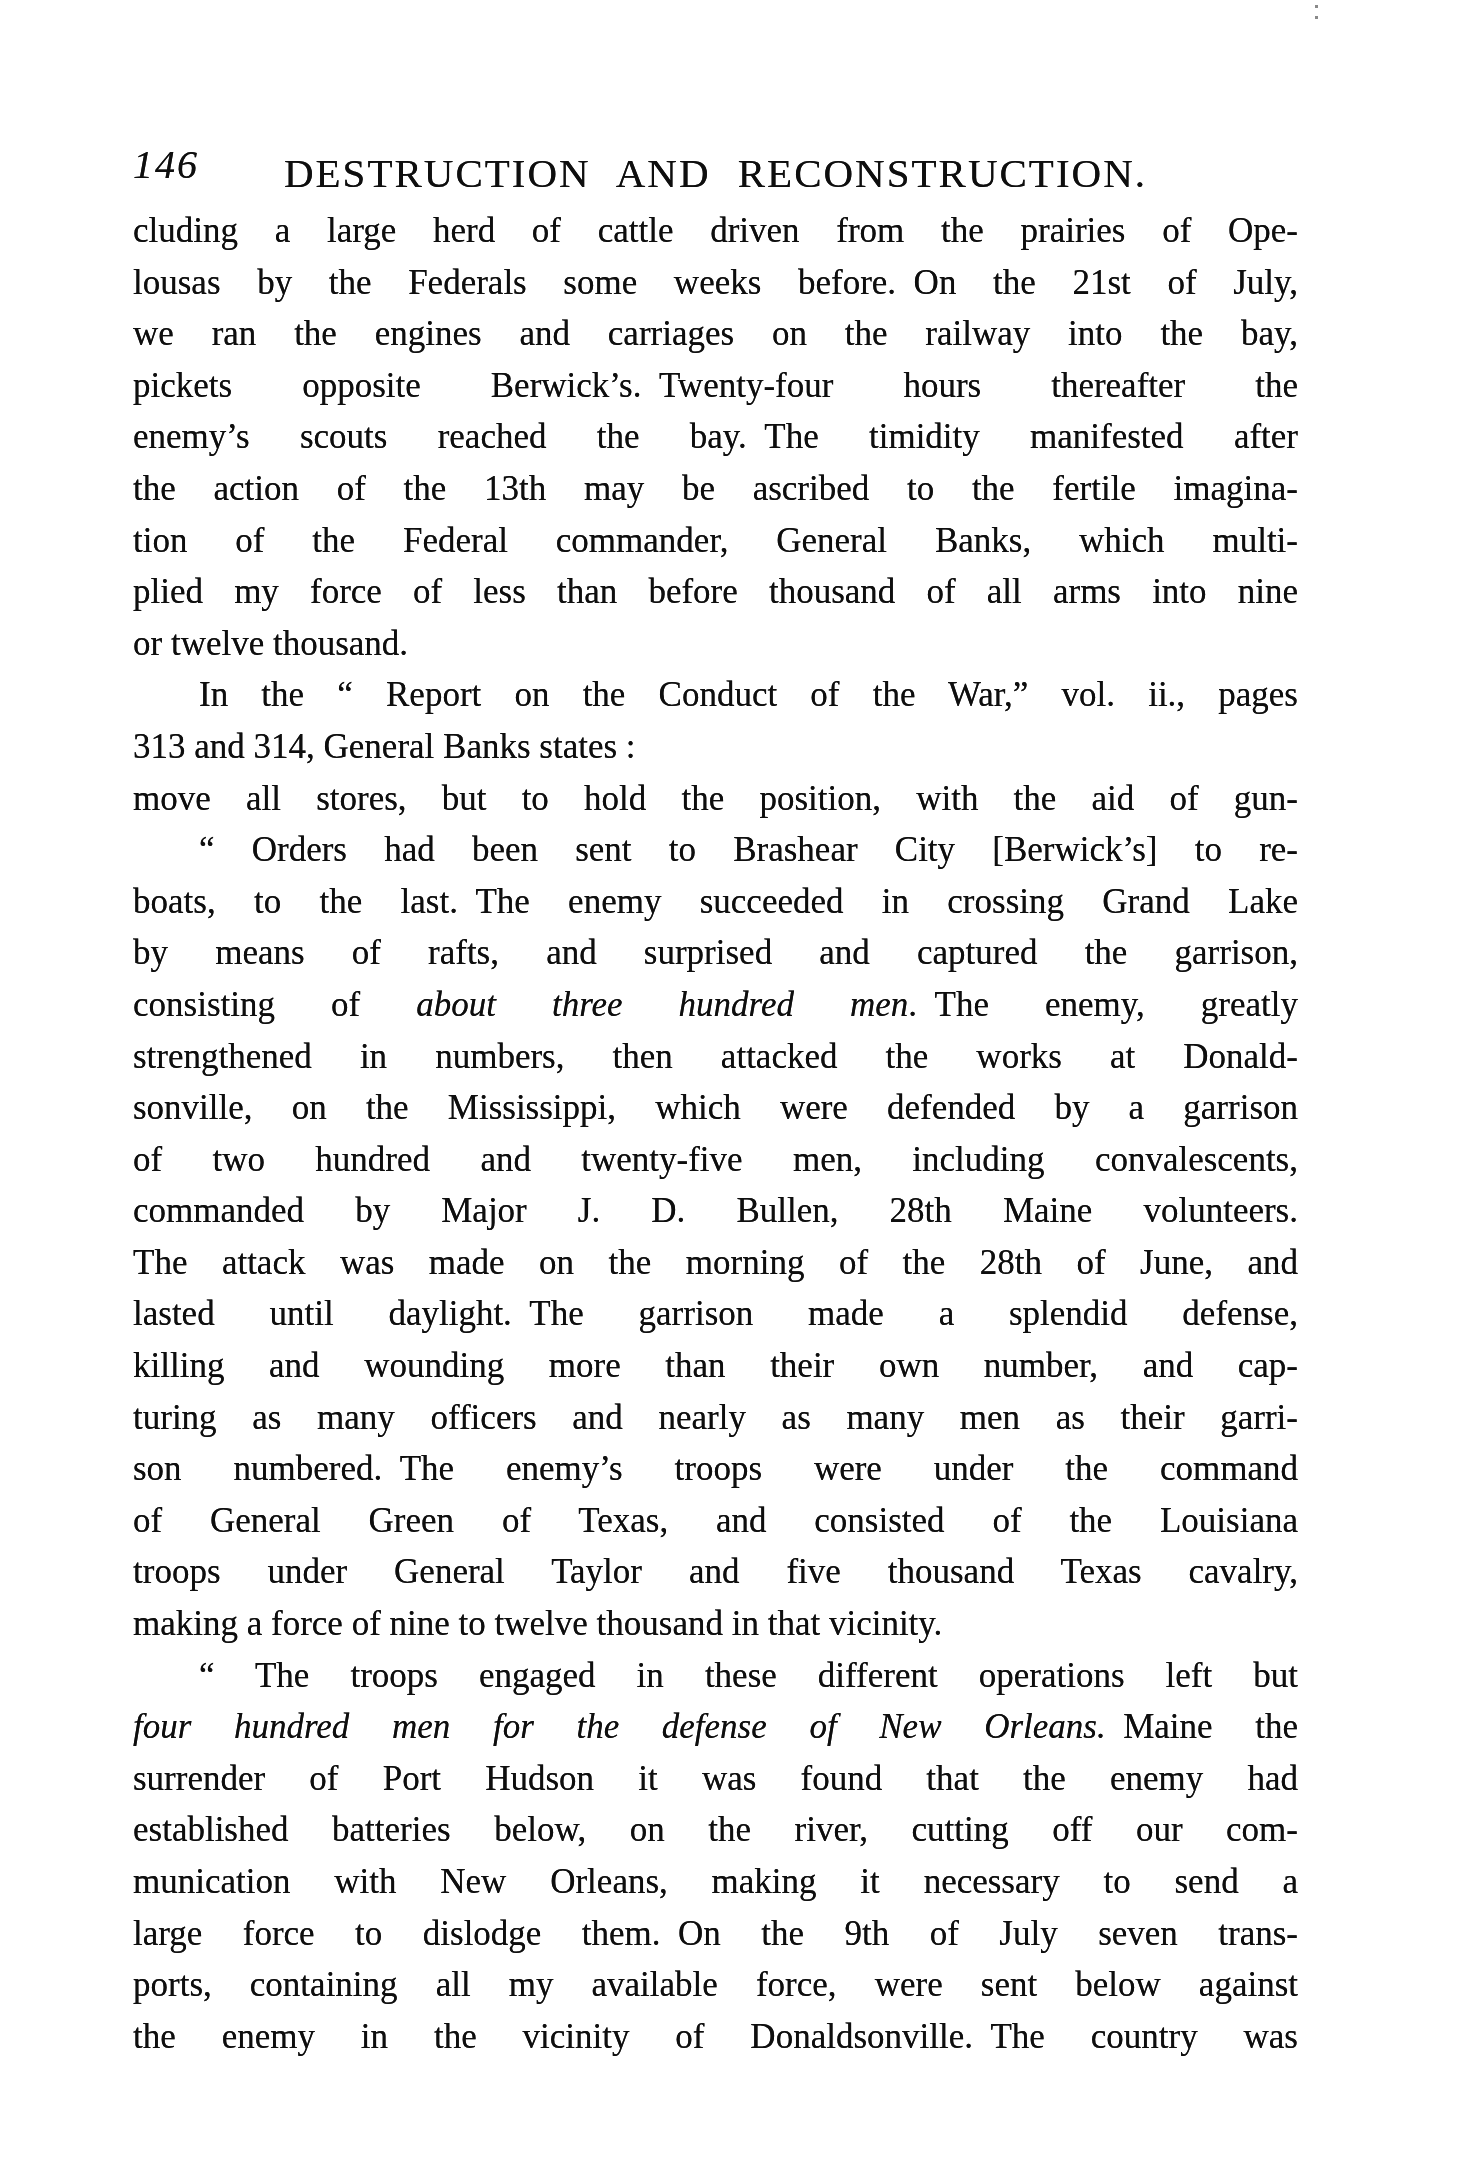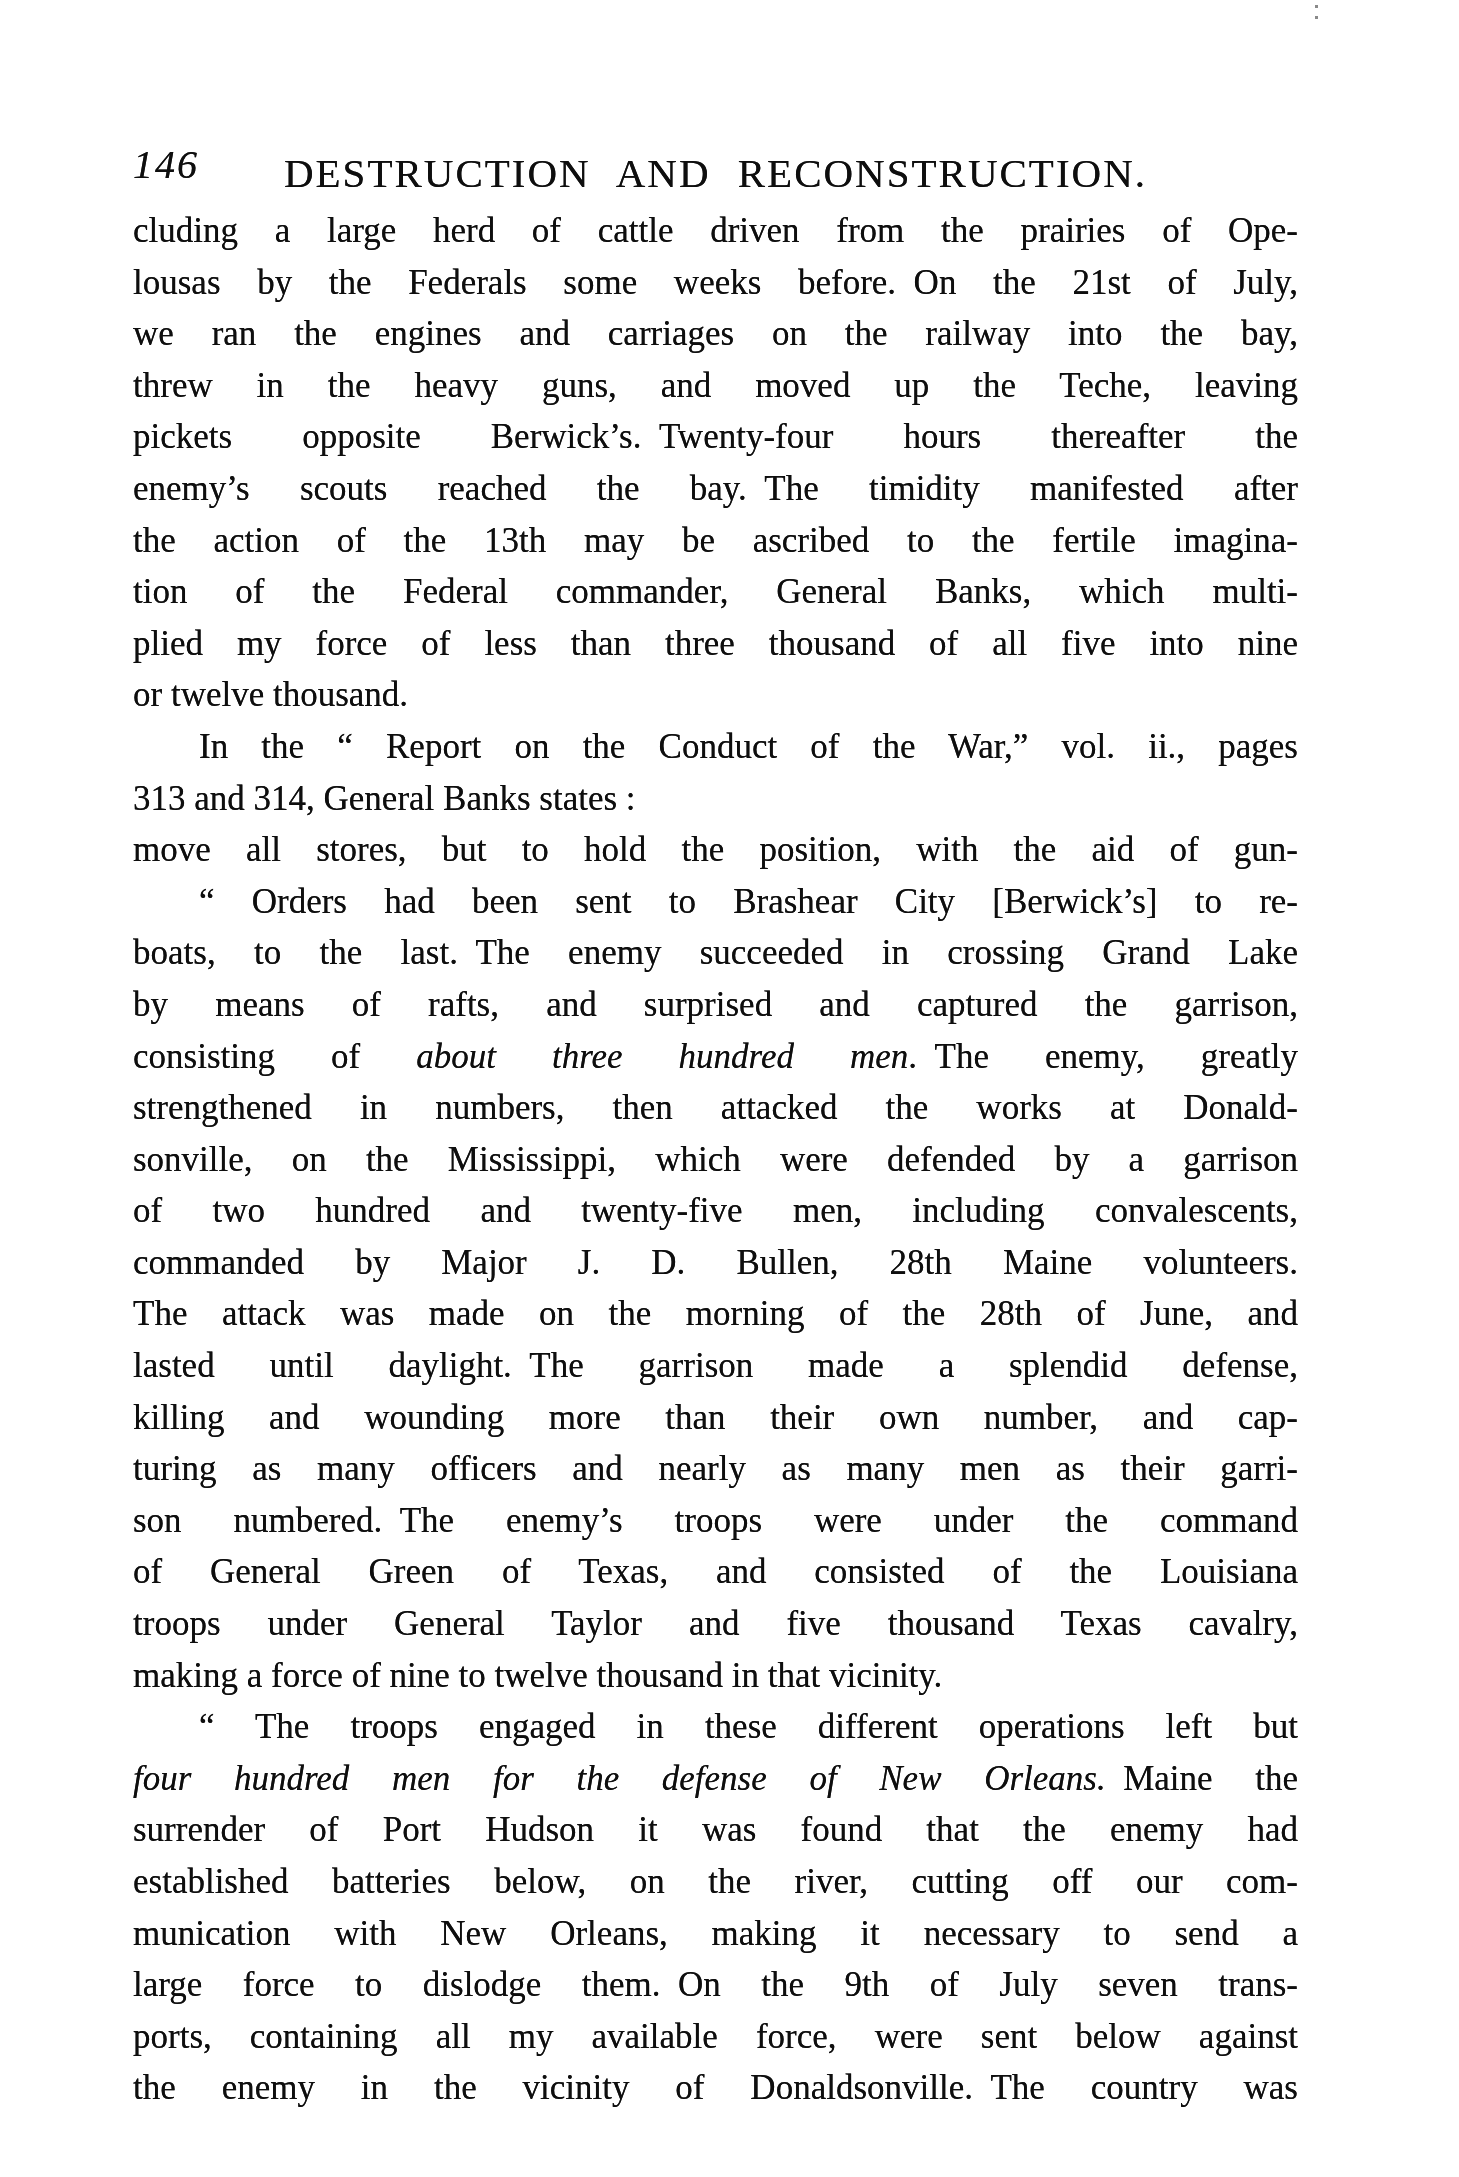--- a/index.html
+++ b/index.html
@@ -101,26 +101,25 @@
 <div class="sheet">
   <div class="scan-artifact"></div>
   <div class="running-head">
     <span class="folio">146</span>
     <span class="running-title">DESTRUCTION AND RECONSTRUCTION.</span>
   </div>
   <div class="page-body">
       <div class="line"><span class="seg">cluding a large herd of cattle driven from the prairies of Ope-</span></div>
       <div class="line"><span class="seg">lousas by the Federals some weeks before. On the 21st of July,</span></div>
       <div class="line"><span class="seg">we ran the engines and carriages on the railway into the bay,</span></div>
-      <div class="line"><span class="seg">threw in the heavy guns, and moved up the Teche, leaving</span></div>
       <div class="line"><span class="seg">pickets opposite Berwick’s. Twenty-four hours thereafter the</span></div>
       <div class="line"><span class="seg">enemy’s scouts reached the bay. The timidity manifested after</span></div>
       <div class="line"><span class="seg">the action of the 13th may be ascribed to the fertile imagina-</span></div>
       <div class="line"><span class="seg">tion of the Federal commander, General Banks, which multi-</span></div>
-      <div class="line"><span class="seg">plied my force of less than three thousand of all five into nine</span></div>
+      <div class="line"><span class="seg">plied my force of less than before thousand of all arms into nine</span></div>
       <div class="line flush"><span class="seg">or twelve thousand.</span></div>
       <div class="line indent"><span class="seg">In the “ Report on the Conduct of the War,” vol. ii., pages</span></div>
       <div class="line flush"><span class="seg">313 and 314, General Banks states :</span></div>
       <div class="line"><span class="seg">move all stores, but to hold the position, with the aid of gun-</span></div>
       <div class="line indent"><span class="seg">“ Orders had been sent to Brashear City [Berwick’s] to re-</span></div>
       <div class="line"><span class="seg">boats, to the last. The enemy succeeded in crossing Grand Lake</span></div>
       <div class="line"><span class="seg">by means of rafts, and surprised and captured the garrison,</span></div>
       <div class="line"><span class="seg">consisting of </span><span class="seg italic">about three hundred men</span><span class="seg">. The enemy, greatly</span></div>
       <div class="line"><span class="seg">strengthened in numbers, then attacked the works at Donald-</span></div>
       <div class="line"><span class="seg">sonville, on the Mississippi, which were defended by a garrison</span></div>

